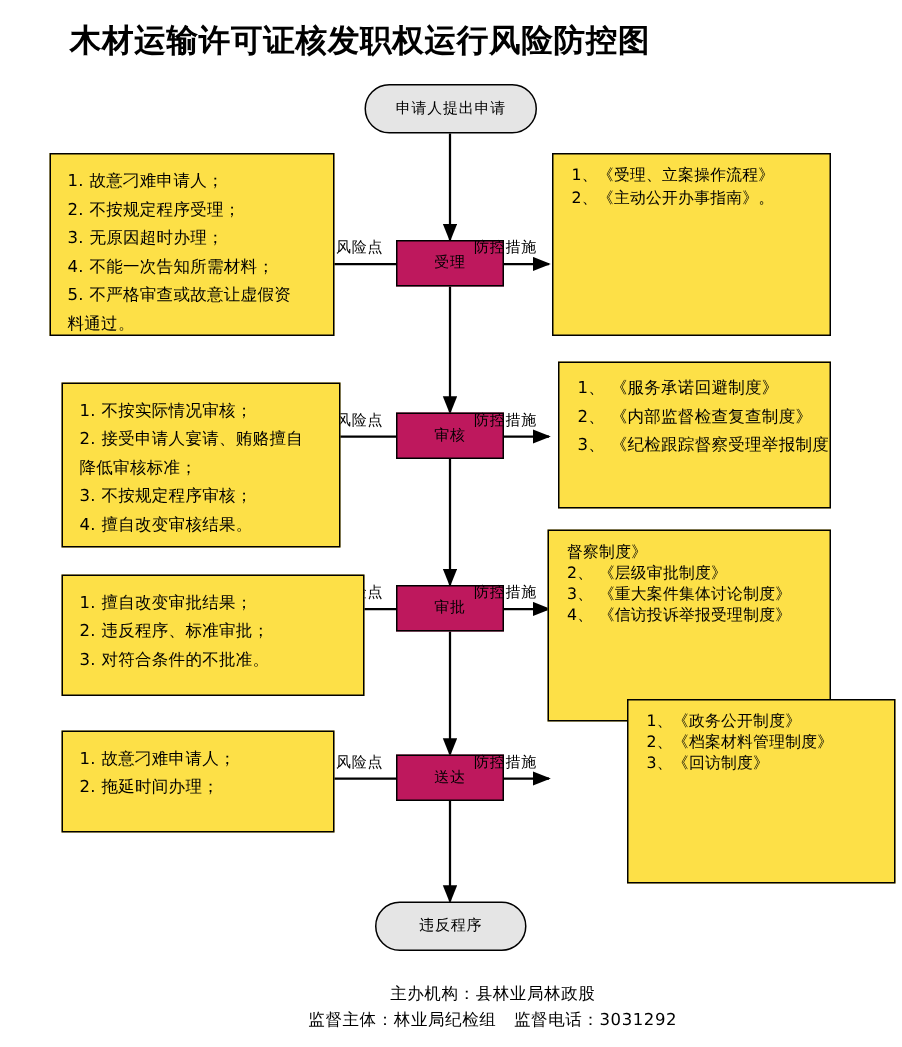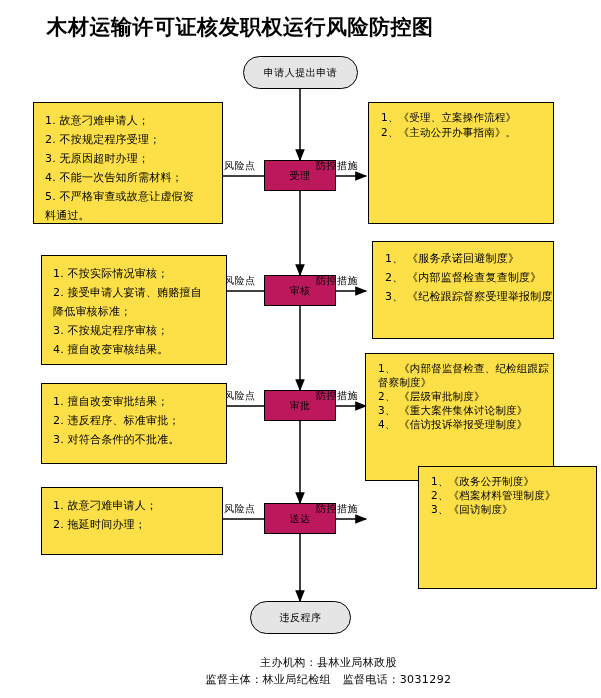--- a/index.html
+++ b/index.html
@@ -205,21 +205,21 @@
   </div>
 
   <div class="info-box" style="left:41px; top:241px; width:186px; height:110px;margin-top:14px;">
     <div class="line">1. 不按实际情况审核；</div>
     <div class="line">2. 接受申请人宴请、贿赂擅自</div>
     <div class="line">降低审核标准；</div>
     <div class="line">3. 不按规定程序审核；</div>
     <div class="line">4. 擅自改变审核结果。</div>
   </div>
 
-  <div class="info-box" style="left:41px; top:383px; width:186px; height:81px;">
+  <div class="info-box" style="left:41px; top:383px; width:202px; height:81px;">
     <div class="line">1. 擅自改变审批结果；</div>
     <div class="line">2. 违反程序、标准审批；</div>
     <div class="line">3. 对符合条件的不批准。</div>
   </div>
 
   <div class="info-box" style="left:41px; top:487px; width:182px; height:68px;">
     <div class="line">1. 故意刁难申请人；</div>
     <div class="line">2. 拖延时间办理；</div>
   </div>
 
@@ -228,21 +228,20 @@
     <div class="line">2、《主动公开办事指南》。</div>
   </div>
 
   <div class="info-box right-list" style="left:372px; top:241px; width:182px; height:98px;">
     <div class="line">1、 《服务承诺回避制度》</div>
     <div class="line">2、 《内部监督检查复查制度》</div>
     <div class="line">3、 《纪检跟踪督察受理举报制度》</div>
   </div>
 
   <div class="info-box right-list tight2" style="left:365px; top:353px; width:189px; height:128px;">
-    <div class="line">1、 《内部督监督检查、纪检组跟踪</div>
     <div class="line">督察制度》</div>
     <div class="line">2、 《层级审批制度》</div>
     <div class="line">3、 《重大案件集体讨论制度》</div>
     <div class="line">4、 《信访投诉举报受理制度》</div>
   </div>
 
   <div class="info-box right-list tight2" style="left:375px; top:466px; width:179px; height:123px;margin-left:43px;">
     <div class="line">1、《政务公开制度》</div>
     <div class="line">2、《档案材料管理制度》</div>
     <div class="line">3、《回访制度》</div>

